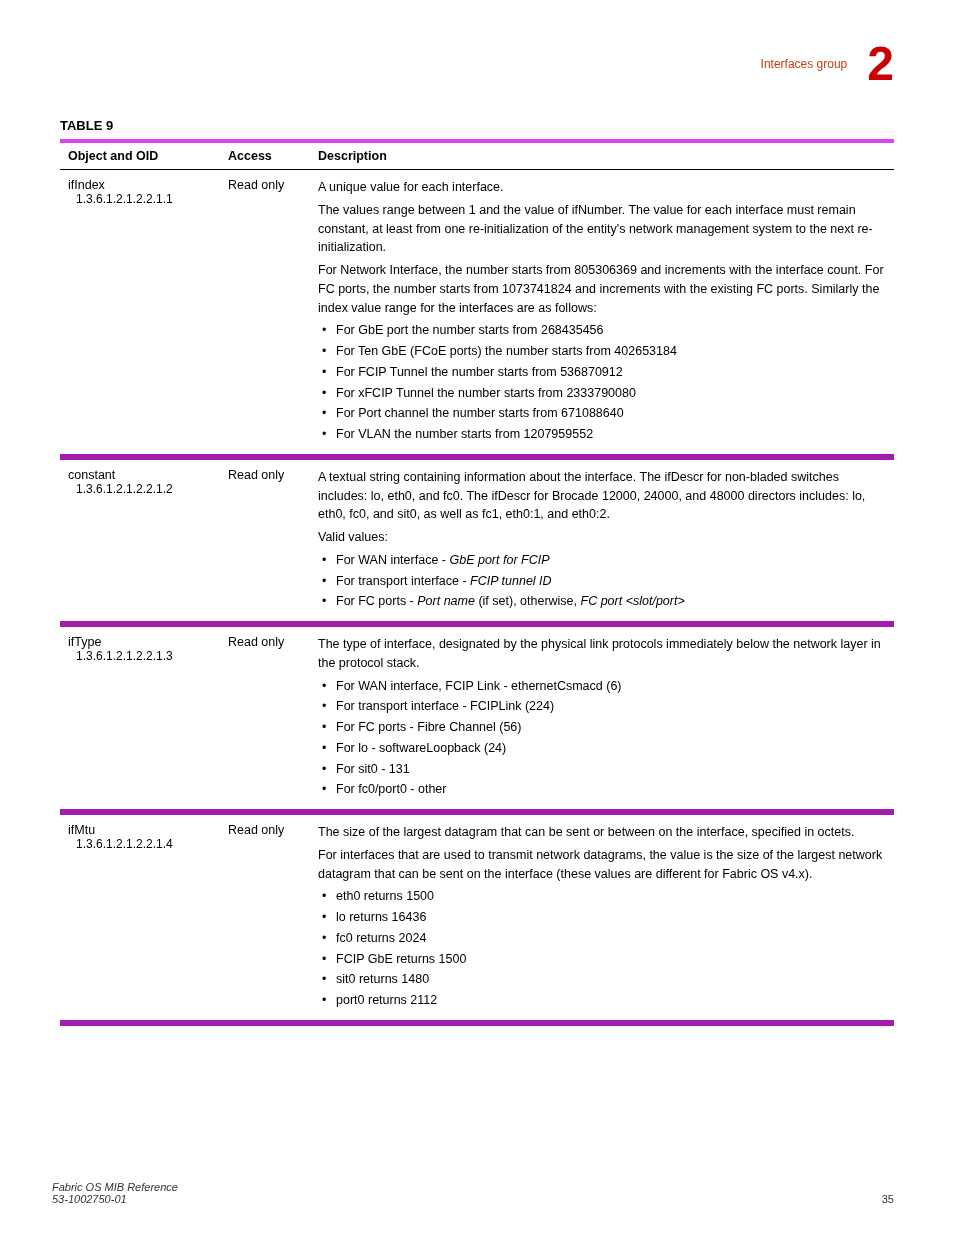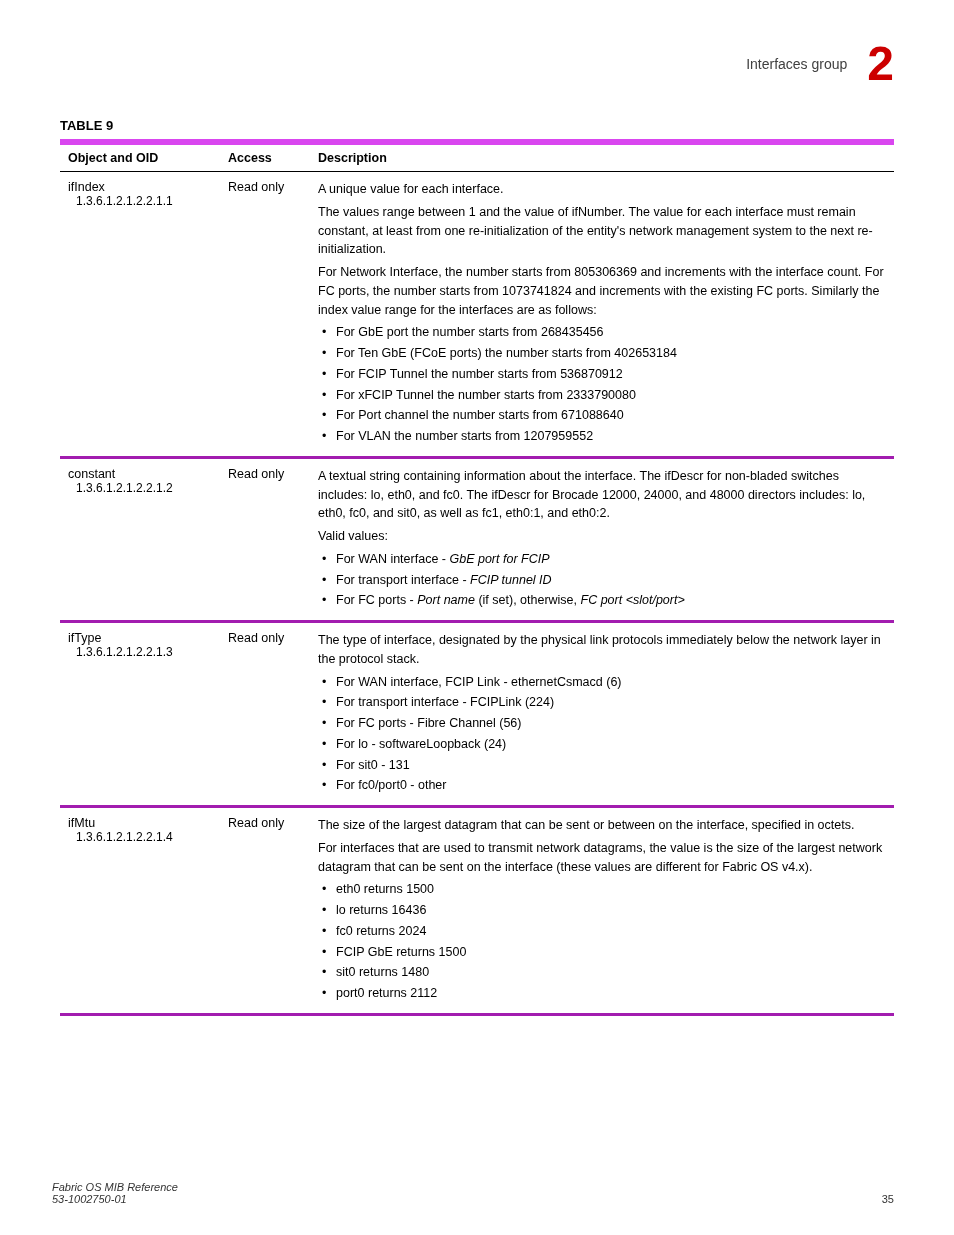--- a/index.html
+++ b/index.html
@@ -24,22 +24,22 @@
       align-items: center;
       margin-bottom: 30px;
       border-bottom: none;
     }
     .header-right {
       display: flex;
       align-items: center;
       gap: 20px;
     }
     .chapter-title {
-      font-size: 14px;
-      color: #404040;
+      font-size: 12px;
+      color: #c2410c;
     }
     .chapter-number {
       font-size: 48px;
       font-weight: bold;
       color: #c00;
       line-height: 1;
     }
 
     
     .table-label {
@@ -50,34 +50,34 @@
     }
 
     
     .data-table {
       width: 100%;
       border-collapse: collapse;
       font-size: 12.5px;
     }
 
     .data-table thead tr {
-      border-top: 6px solid #d946ef;
+      border-top: 4px solid #d946ef;
       border-bottom: 1px solid #000;
       margin-top: 10px;
     }
 
     .data-table thead th {
       font-weight: bold;
       padding: 6px 8px;
       text-align: left;
       font-size: 12.5px;
     }
 
     .data-table tbody tr {
-      border-bottom: 3px solid #a21caf;
+      border-bottom: 6px solid #a21caf;
       vertical-align: top;
     }
 
     .data-table tbody td {
       padding: 8px 8px;
       vertical-align: top;
     }
 
     .col-oid {
       width: 160px;

